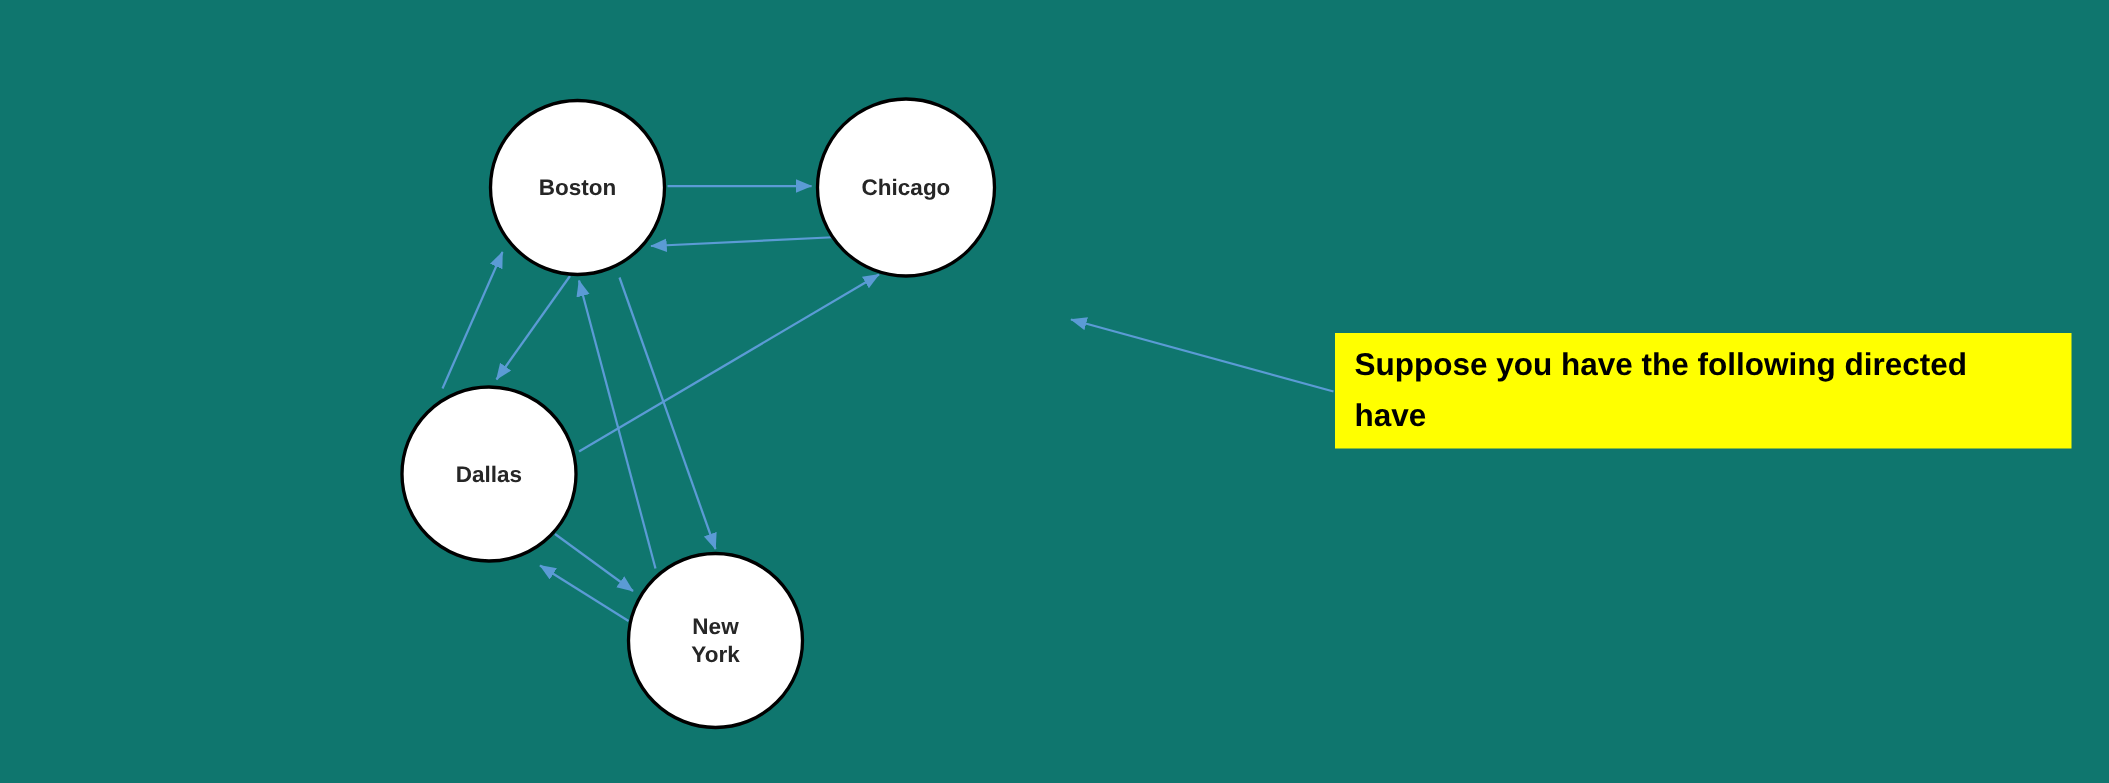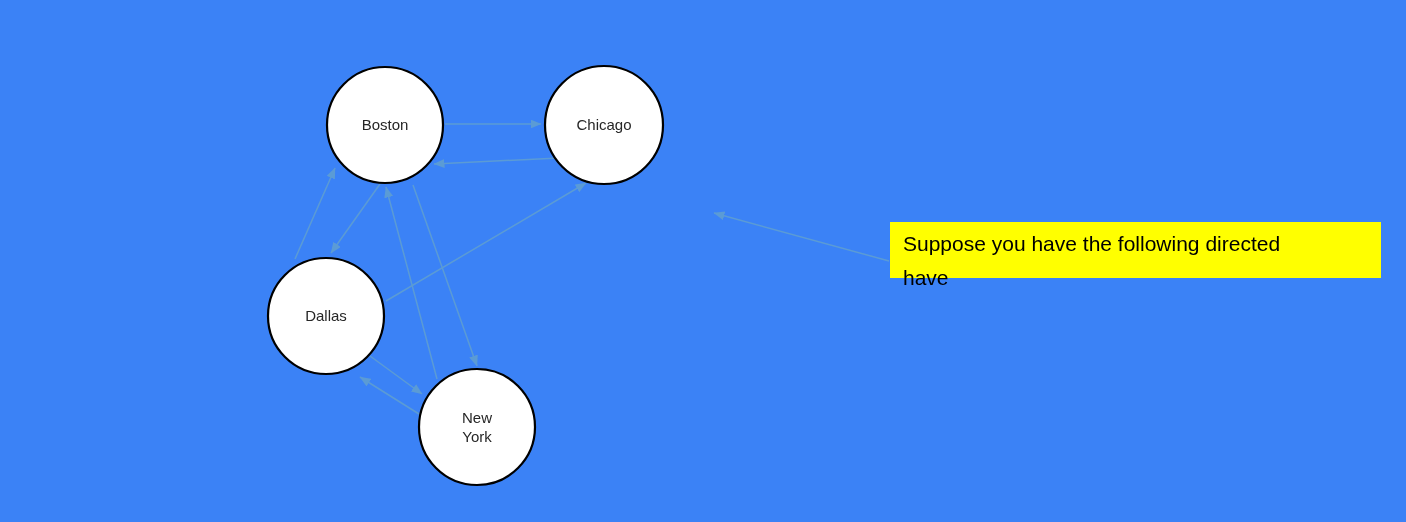--- a/index.html
+++ b/index.html
@@ -5,22 +5,23 @@
   html, body {
     margin: 0;
     padding: 0;
     background: #ffffff;
     font-family: "Liberation Sans", sans-serif;
   }
   .stage {
     position: relative;
     width: 1406px;
     height: 522px;
-    background: #3b82f6;
+    background: #0f766e;
     overflow: hidden;
+    font-weight: bold;
   }
   .graph-svg {
     position: absolute;
     left: 0;
     top: 0;
   }
   .node-label {
     font-family: "Liberation Sans", sans-serif;
     font-size: 15px;
   }
@@ -68,17 +69,17 @@
         <circle cx="326" cy="316" r="58" fill="#ffffff" stroke="#000000" stroke-width="2.2"></circle>
         <text text-anchor="middle" fill="#262626" class="node-label"><tspan x="326" y="321">Dallas</tspan></text>
       </g>
       <g>
         <circle cx="477" cy="427" r="58" fill="#ffffff" stroke="#000000" stroke-width="2.2"></circle>
         <text text-anchor="middle" fill="#262626" class="node-label"><tspan x="477" y="422.5">New</tspan><tspan x="477" y="441.5">York</tspan></text>
       </g>
       <line x1="889" y1="261" x2="714" y2="213" stroke="#5b9bd5" stroke-width="1.5" marker-end="url(#arrowhead)"></line>
     </svg>
 
-  <div class="annotation" style="left: 890px; top: 222px; width: 491px; height: 56px; background: rgb(255, 255, 0); color: rgb(0, 0, 0);">
+  <div class="annotation" style="left: 890px; top: 222px; width: 491px; height: 77px; background: rgb(255, 255, 0); color: rgb(0, 0, 0);">
     <span class="ann-line">Suppose you have the following directed</span>
     <span class="ann-line">have</span>
   </div>
 </div>
 
 </body></html>

